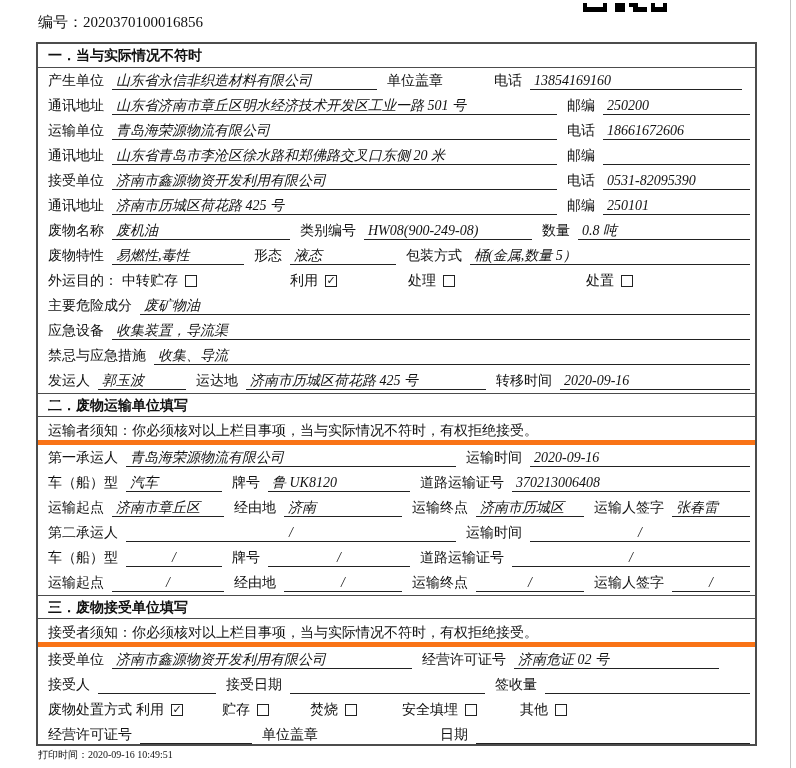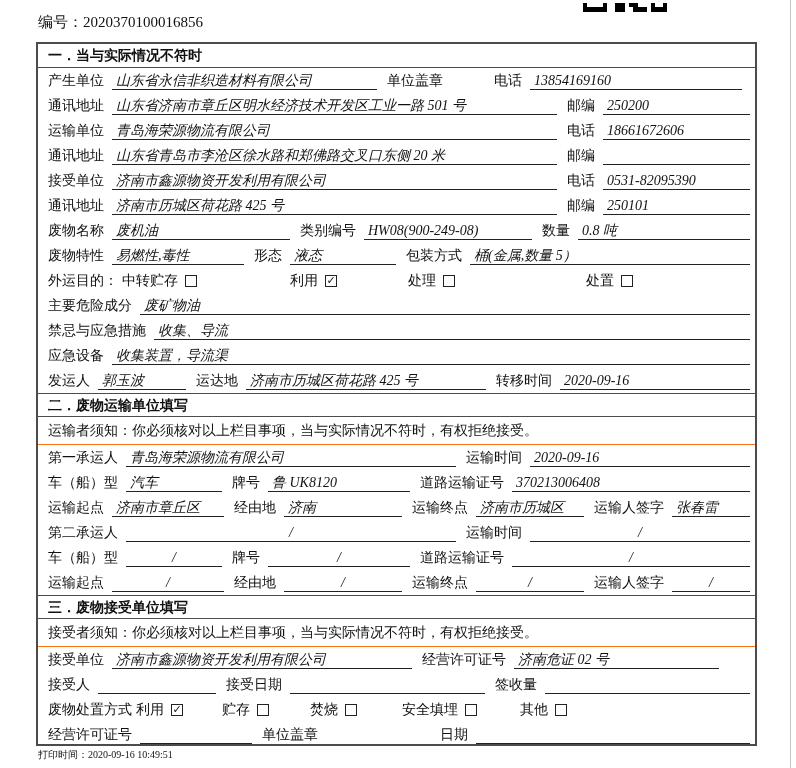--- a/index.html
+++ b/index.html
@@ -12,21 +12,21 @@
   .qr-frag{position:absolute;left:583px;top:0;width:84px;height:9px;}
   .edge-line{position:absolute;left:790px;top:0;width:1px;height:768px;background:#c4c4c4;}
   .form-box{position:absolute;left:36px;top:42px;width:721px;height:704px;
             border:2px solid #4c4c4c;box-sizing:border-box;background:#fff;overflow:hidden;}
   .sec-header{height:24px;line-height:22px;padding-left:10px;box-sizing:border-box;
               border-bottom:1px solid #4c4c4c;
               font-family:"DejaVu Sans","Liberation Sans",sans-serif;
               font-weight:700;font-size:14px;}
   .section + .section .sec-header{border-top:1px solid #4c4c4c;}
   .notice{height:28px;line-height:27px;padding-left:10px;box-sizing:border-box;
-          border-bottom:1px solid #f97316;white-space:nowrap;}
+          border-bottom:5px solid #f97316;white-space:nowrap;}
   .row{height:25px;display:flex;align-items:flex-end;
        padding:0 3px 3px 10px;box-sizing:border-box;}
   .lbl{white-space:nowrap;margin-right:4px;line-height:18px;}
   .val{display:inline-block;box-sizing:border-box;height:18px;line-height:17px;
        border-bottom:1px solid #222;padding:0 4px;margin:0 10px 0 4px;
        white-space:nowrap;overflow:visible;font-style:italic;}
   .val.center{text-align:center;}
   .val.fill{flex:1;margin-right:2px;}
   .gap{display:inline-block;height:1px;}
   .gap.fill{flex:1;}
@@ -133,26 +133,26 @@
           <span class="cbw">
             <span class="cbl">处置</span>
             <span class="cbx"></span>
           </span>
         </div>
         <div class="row">
           <span class="lbl">主要危险成分</span>
           <span class="val fill">废矿物油</span>
         </div>
         <div class="row">
+          <span class="lbl">应急设备</span>
+          <span class="val fill">收集装置，导流渠</span>
+        </div>
+        <div class="row">
           <span class="lbl">禁忌与应急措施</span>
           <span class="val fill">收集、导流</span>
-        </div>
-        <div class="row">
-          <span class="lbl">应急设备</span>
-          <span class="val fill">收集装置，导流渠</span>
         </div>
         <div class="row">
           <span class="lbl">发运人</span>
           <span class="val" style="width: 88px;">郭玉波</span>
           <span class="lbl">运达地</span>
           <span class="val" style="width: 240px;">济南市历城区荷花路 425 号</span>
           <span class="lbl">转移时间</span>
           <span class="val fill">2020-09-16</span>
         </div>
       </div>

